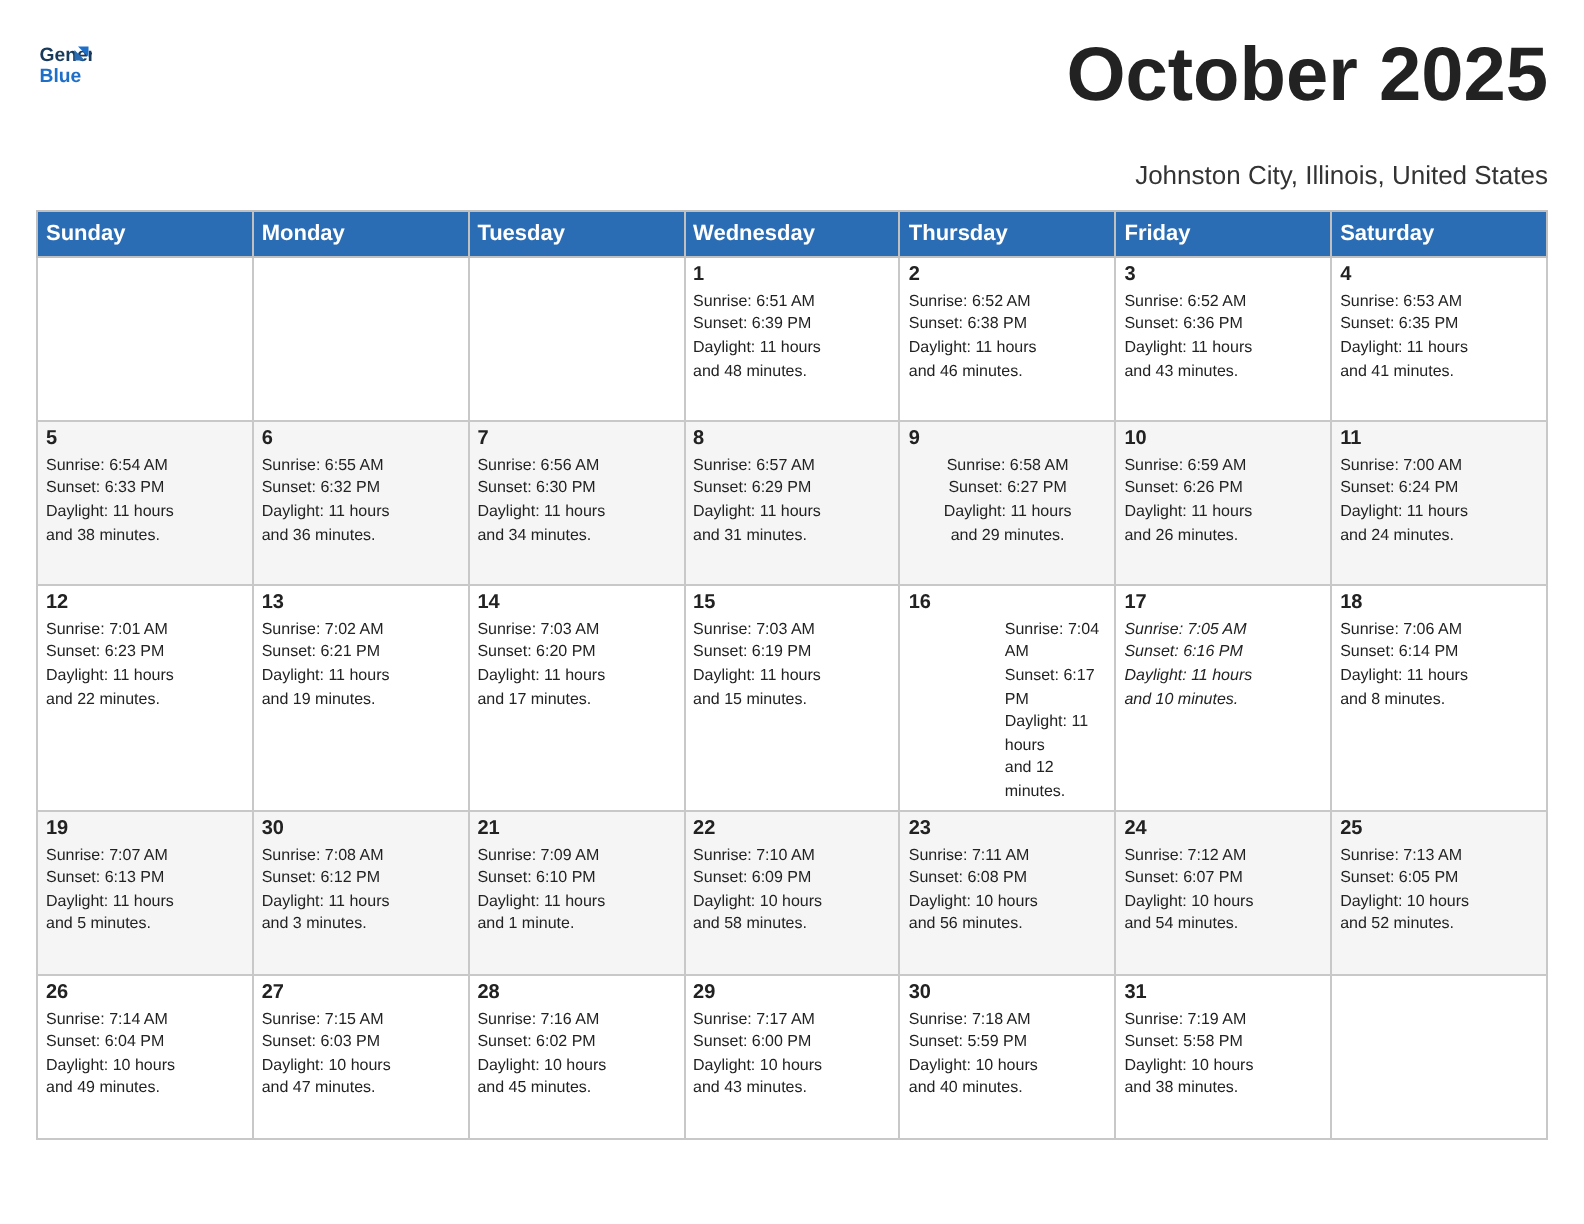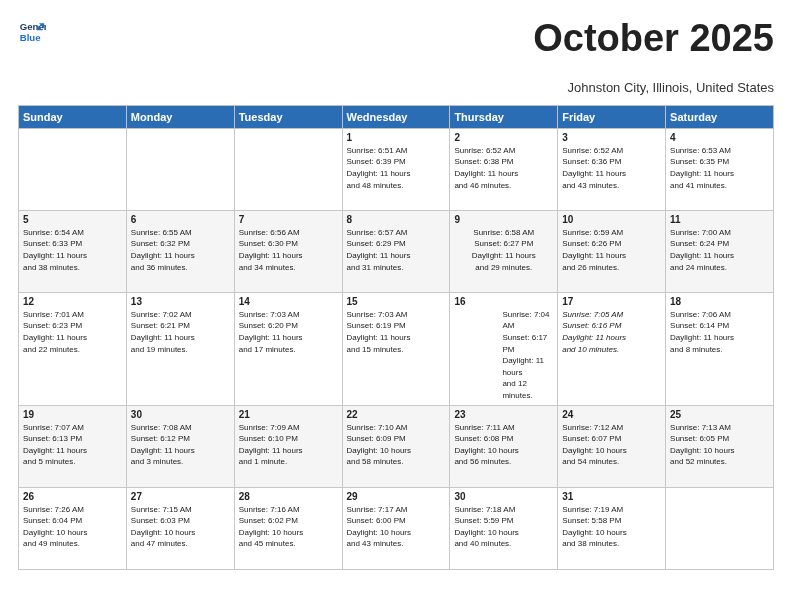--- a/index.html
+++ b/index.html
@@ -300,21 +300,21 @@
             <span class="day-num">25</span>
             <div class="day-info" style="white-space: pre-line;">Sunrise: 7:13 AM
 Sunset: 6:05 PM
 Daylight: 10 hours
 and 52 minutes.</div>
           </td>
         </tr>
         <tr>
           <td>
             <span class="day-num">26</span>
-            <div class="day-info" style="white-space: pre-line;">Sunrise: 7:26 AM
+            <div class="day-info" style="white-space: pre-line;">Sunrise: 7:14 AM
 Sunset: 6:04 PM
 Daylight: 10 hours
 and 49 minutes.</div>
           </td>
           <td>
             <span class="day-num">27</span>
             <div class="day-info" style="white-space: pre-line;">Sunrise: 7:15 AM
 Sunset: 6:03 PM
 Daylight: 10 hours
 and 47 minutes.</div>

